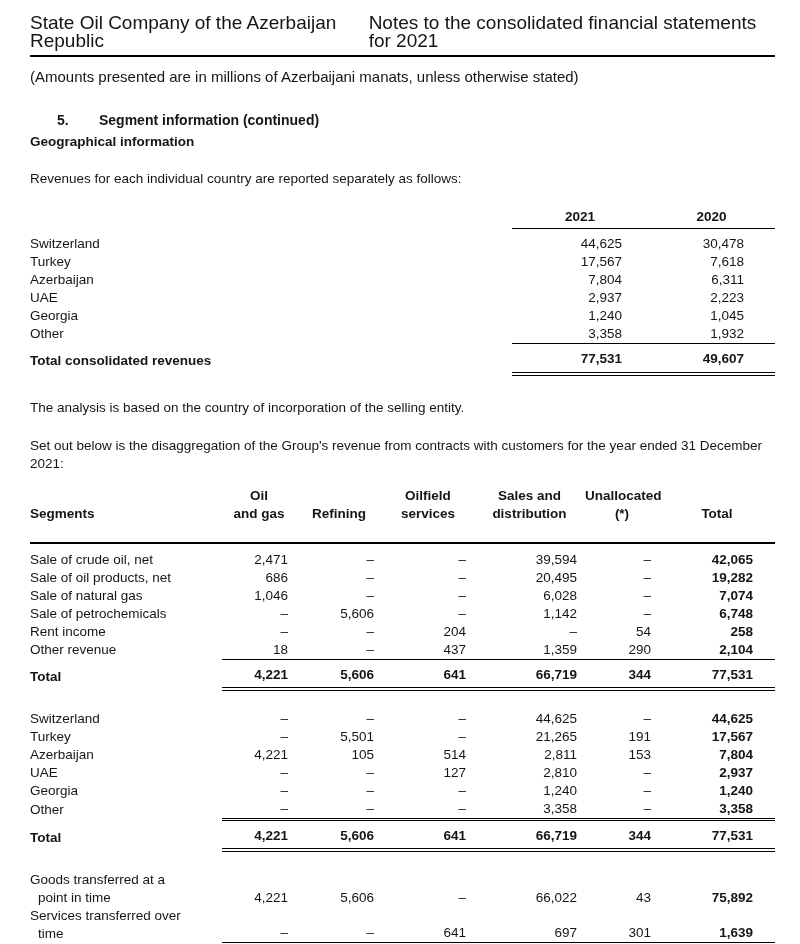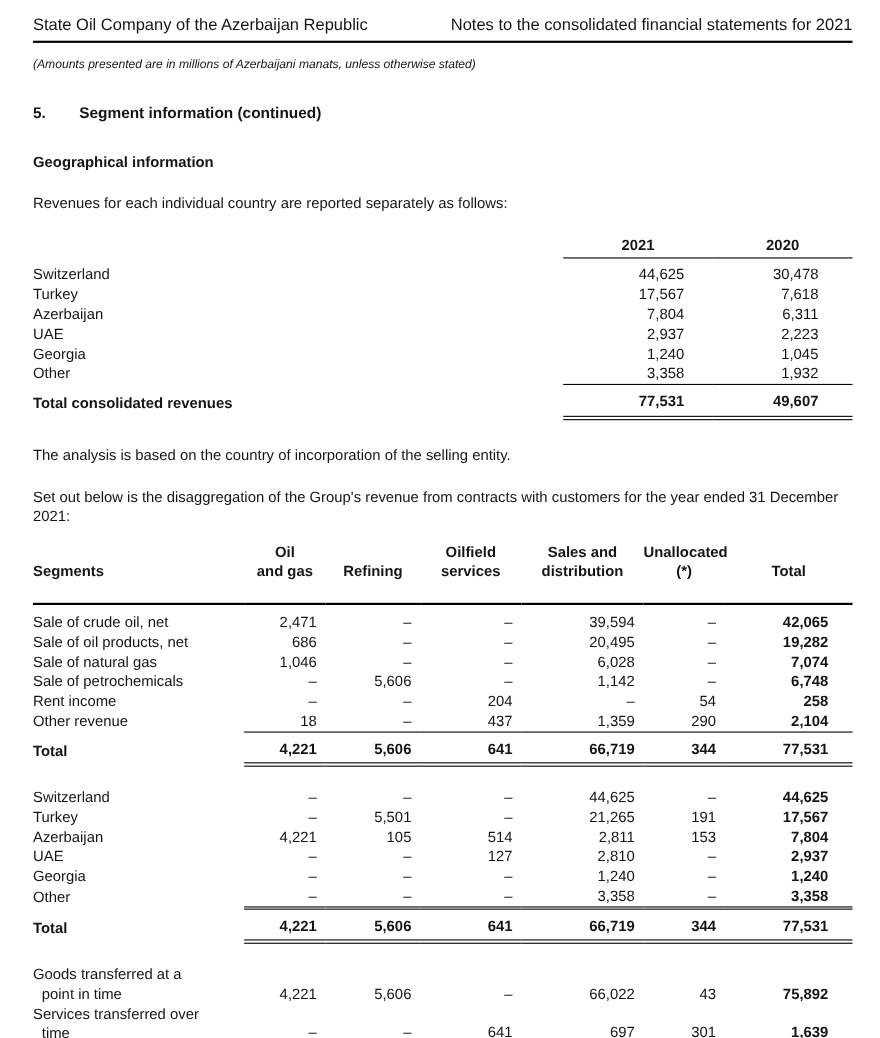--- a/index.html
+++ b/index.html
@@ -8,30 +8,30 @@
     width: 800px; height: 944px;
     font-family: "Liberation Sans", "DejaVu Sans", sans-serif;
     color: #151515;
     overflow: hidden;
   }
   .page { width: 800px; height: 944px; padding: 14px 25px 0 30px; background: #fff; }
 
   
   .doc-header {
     display: flex; justify-content: space-between; align-items: flex-end;
-    font-size: 15px; line-height: 18px;
+    font-size: 19px; line-height: 18px;
     padding-bottom: 5px; border-bottom: 2px solid #000;
   }
 
-  .amounts-note { margin-top: 12px; font-size: 11px; font-style: italic; line-height: 16px; }
-
-  .section-heading { margin-top: 27px; font-size: 14px; font-weight: bold; line-height: 17px; }
+  .amounts-note { margin-top: 12px; font-size: 15px; line-height: 16px; }
+
+  .section-heading { margin-top: 27px; font-size: 14px; font-weight: bold; line-height: 17px; margin-left: 27px; }
   .section-num { display: inline-block; width: 42px; }
 
-  .subsection-heading { margin-top: 28px; font-size: 13.5px; font-weight: bold; line-height: 17px; }
+  .subsection-heading { margin-top: 4px; font-size: 13.5px; font-weight: bold; line-height: 17px; }
 
   .body-text { margin-top: 20px; font-size: 13.5px; line-height: 18px; }
 
   
   table { border-collapse: collapse; table-layout: fixed; width: 745px; }
   td, th { font-size: 13.5px; line-height: 18px; vertical-align: bottom; overflow: visible; }
   td.lbl { text-align: left; white-space: nowrap; margin-top: 40px; }
   td.num { text-align: right; padding-right: 8px; white-space: nowrap; }
   .l2 { padding-left: 8px; }
 

